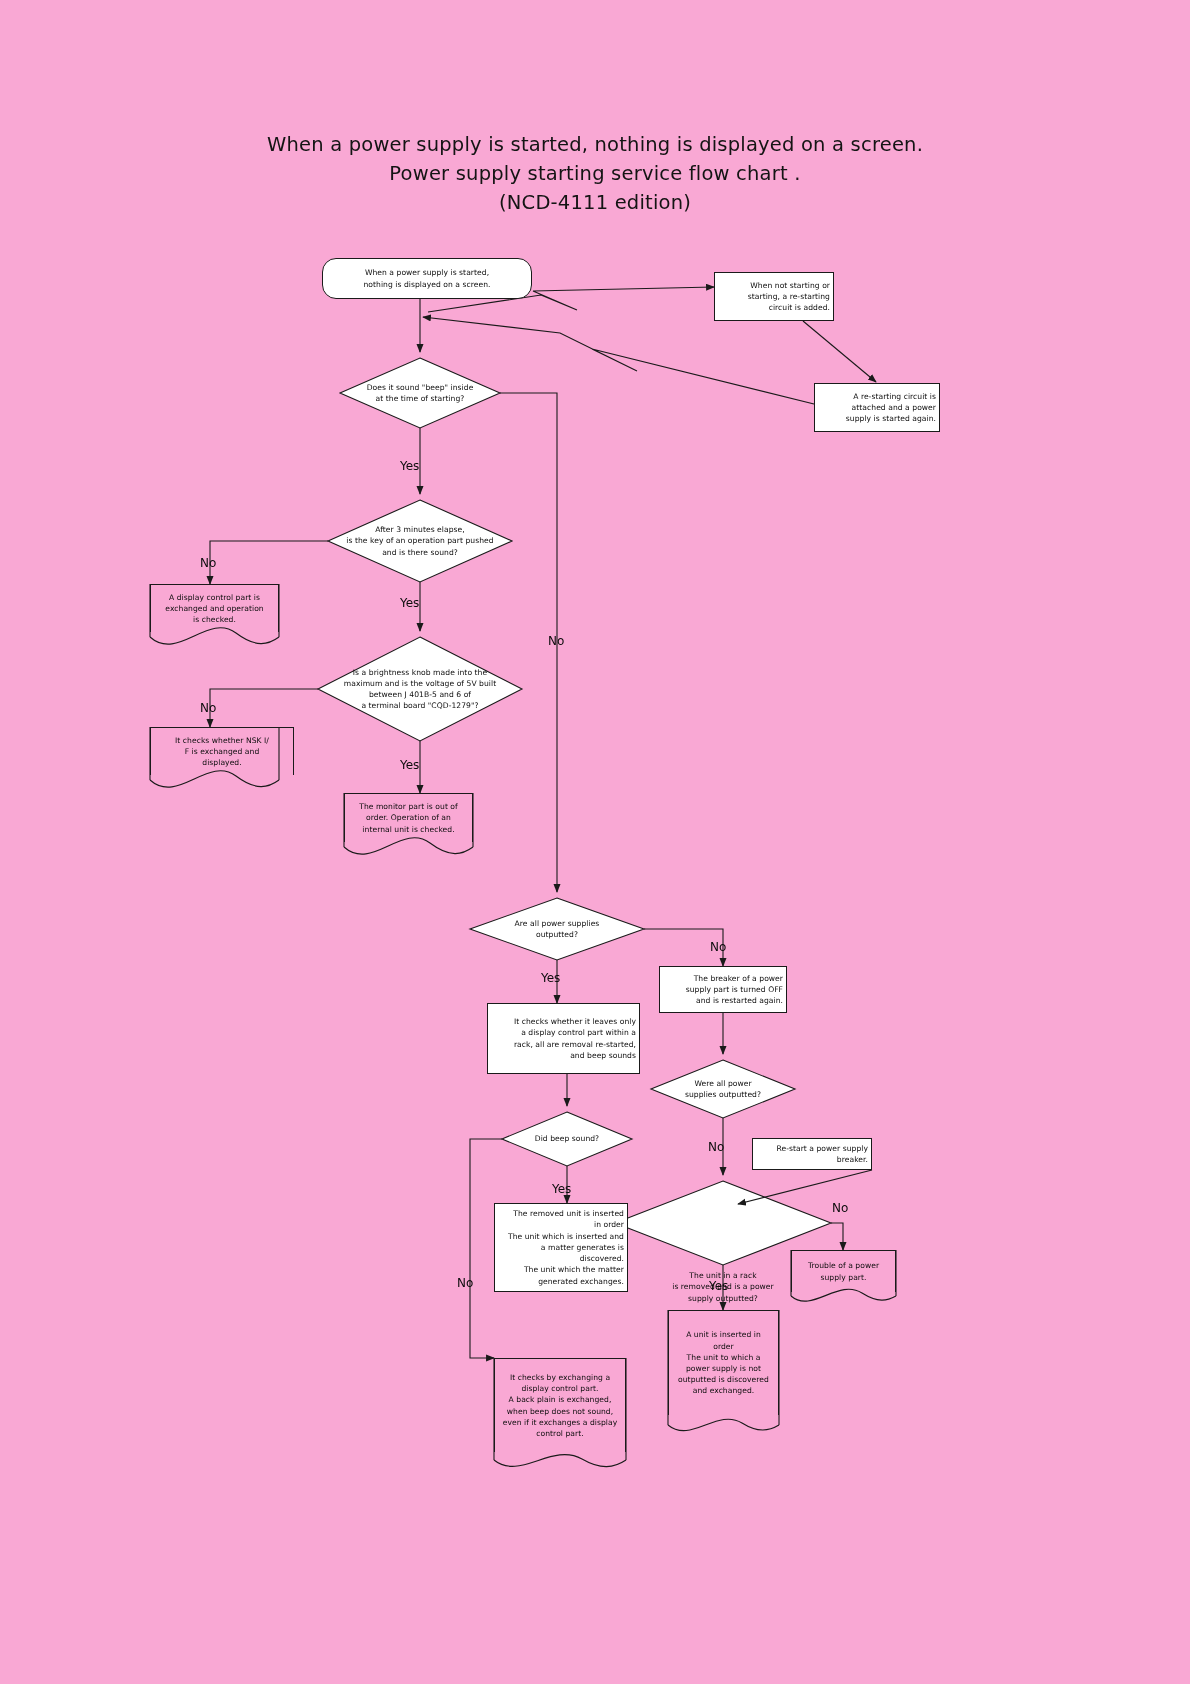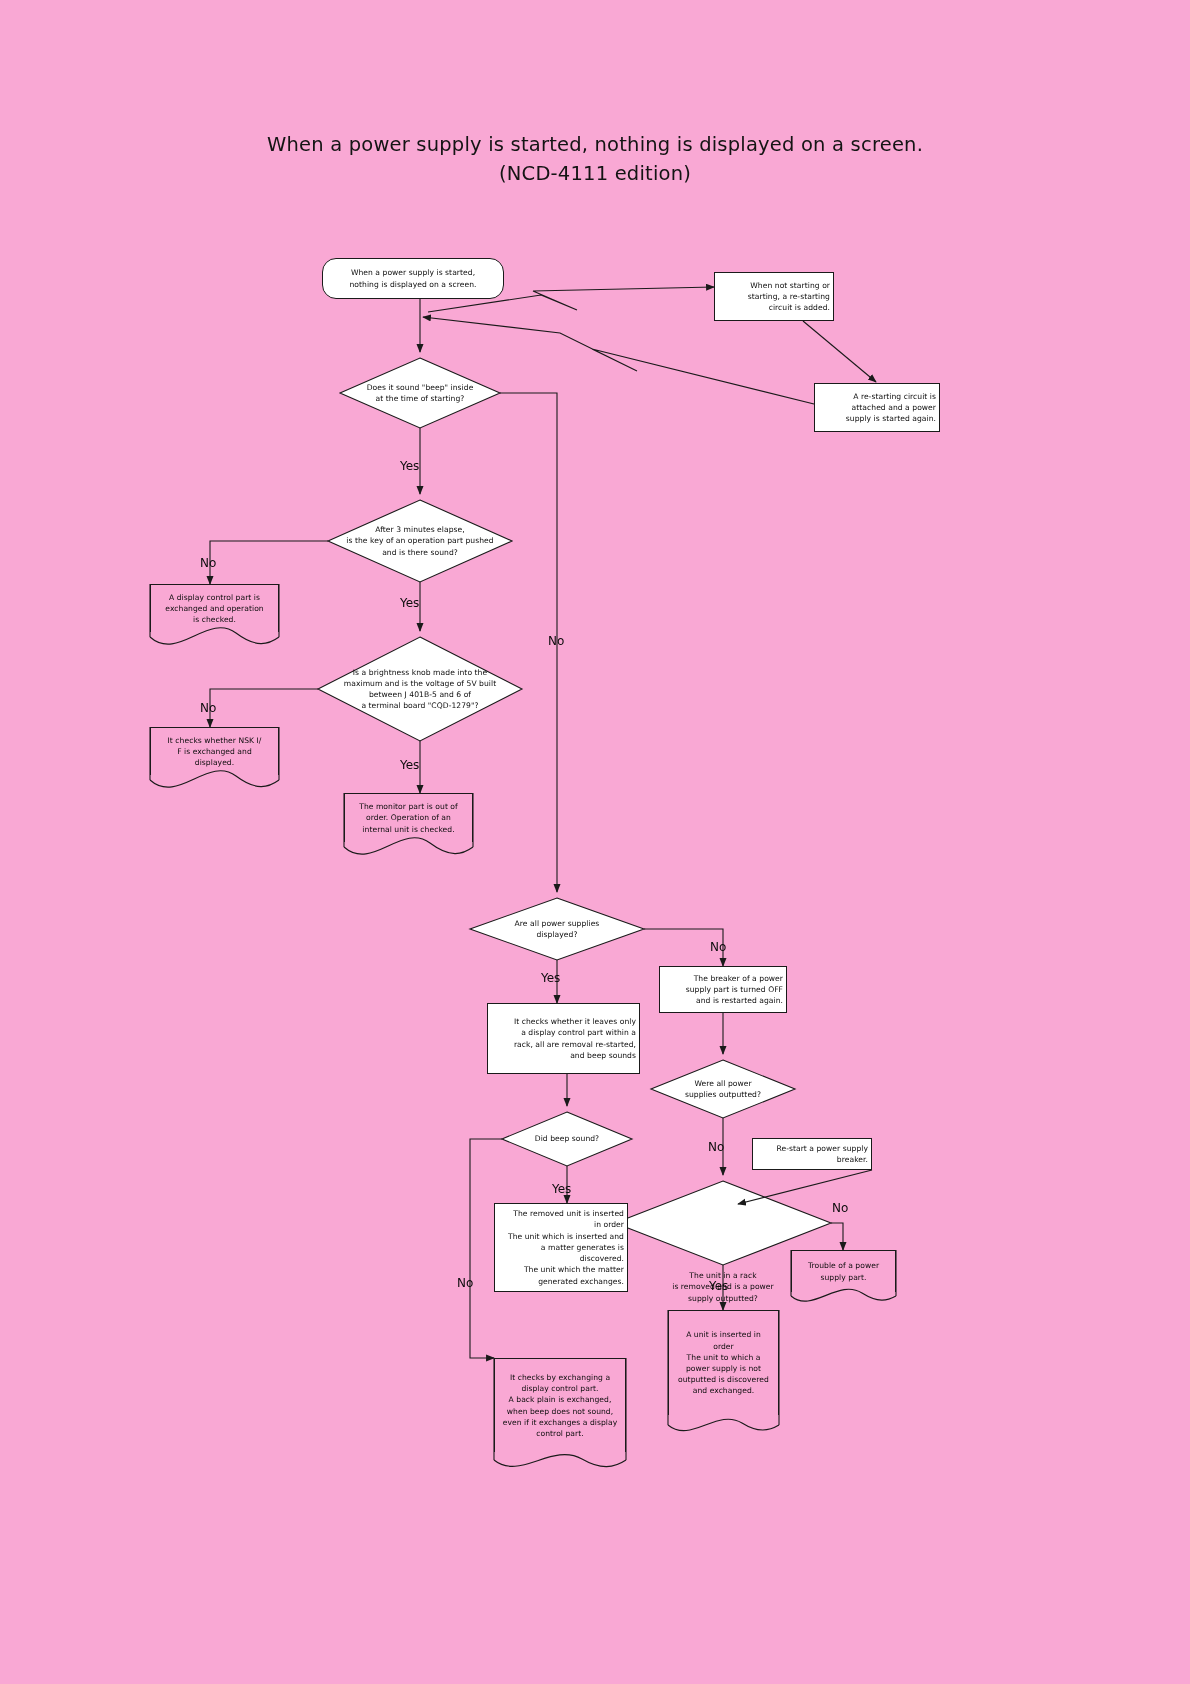--- a/index.html
+++ b/index.html
@@ -94,20 +94,21 @@
     white-space: nowrap;
   }
 </style>
 </head>
 <body>
 
 <div id="page">
 
   <div class="title-block">
     <div class="title-line-1">When a power supply is started, nothing is displayed on a screen.</div>
+    <div class="title-line-2">Power supply starting service flow chart .</div>
     <div class="title-line-3">(NCD-4111 edition)</div>
   </div>
 
   <svg id="svg-layer" viewBox="0 0 1190 1684">
     <defs>
       <marker id="ah" markerWidth="9" markerHeight="9" refX="7.2" refY="3.2" orient="auto">
         <path d="M0,0 L8,3.2 L0,6.4 Z" fill="#1a1a1a"></path>
       </marker>
     </defs>
     <g stroke="#1a1a1a" stroke-width="1.1" fill="none">
@@ -168,21 +169,21 @@
       <path d="M344,847 L344,793 M473,847 L473,793"></path>
       <path d="M791,1296 C812,1314 838,1278 862,1293 C878,1303 887,1301 896,1296"></path>
       <path d="M791,1296 L791,1250 M896,1296 L896,1250"></path>
       <path d="M668,1425 C691,1444 717,1408 742,1423 C758,1433 769,1431 779,1425"></path>
       <path d="M668,1425 L668,1310 M779,1425 L779,1310"></path>
       <path d="M494,1460 C520,1481 552,1442 582,1459 C601,1470 614,1468 626,1460"></path>
       <path d="M494,1460 L494,1358 M626,1460 L626,1358"></path>
     </g>
   </svg>
 
-  <div class="node n-terminator" style="left:322px; top:258px; width:182px; height:41px;">
+  <div class="node n-terminator" style="left:322px; top:258px; width:210px; height:41px;">
     <div class="txt">When a power supply is started,
 nothing is displayed on a screen.</div>
   </div>
 
   <div class="node n-box" style="left:714px; top:272px; width:120px; height:49px;">
     <div class="txt">When not starting or
 starting, a re-starting
 circuit is added.</div>
   </div>
 
@@ -209,35 +210,35 @@
 is checked.</div>
   </div>
 
   <div class="node n-diamond" style="left:318px; top:657px; width:204px; height:64px;">
     <div class="txt">Is a brightness knob made into the
 maximum and is the voltage of 5V built
 between J 401B-5 and 6 of
 a terminal board "CQD-1279"?</div>
   </div>
 
-  <div class="node n-doc" style="left:150px; top:727px; width:129px; height:48px;align-items:center;">
+  <div class="node n-doc" style="left:150px; top:727px; width:144px; height:48px;align-items:center;">
     <div class="txt">It checks whether NSK I/
 F is exchanged and
 displayed.</div>
   </div>
 
   <div class="node n-doc" style="left:344px; top:793px; width:129px; height:49px;">
     <div class="txt">The monitor part is out of
 order. Operation of an
 internal unit is checked.</div>
   </div>
 
   <div class="node n-diamond" style="left:480px; top:912px; width:154px; height:34px;">
     <div class="txt">Are all power supplies
-displayed?</div>
+outputted?</div>
   </div>
 
   <div class="node n-box" style="left:487px; top:1003px; width:153px; height:71px;">
     <div class="txt">It checks whether it leaves only
 a display control part within a
 rack, all are removal re-started,
 and beep sounds</div>
   </div>
 
   <div class="node n-box" style="left:659px; top:966px; width:128px; height:47px;">

